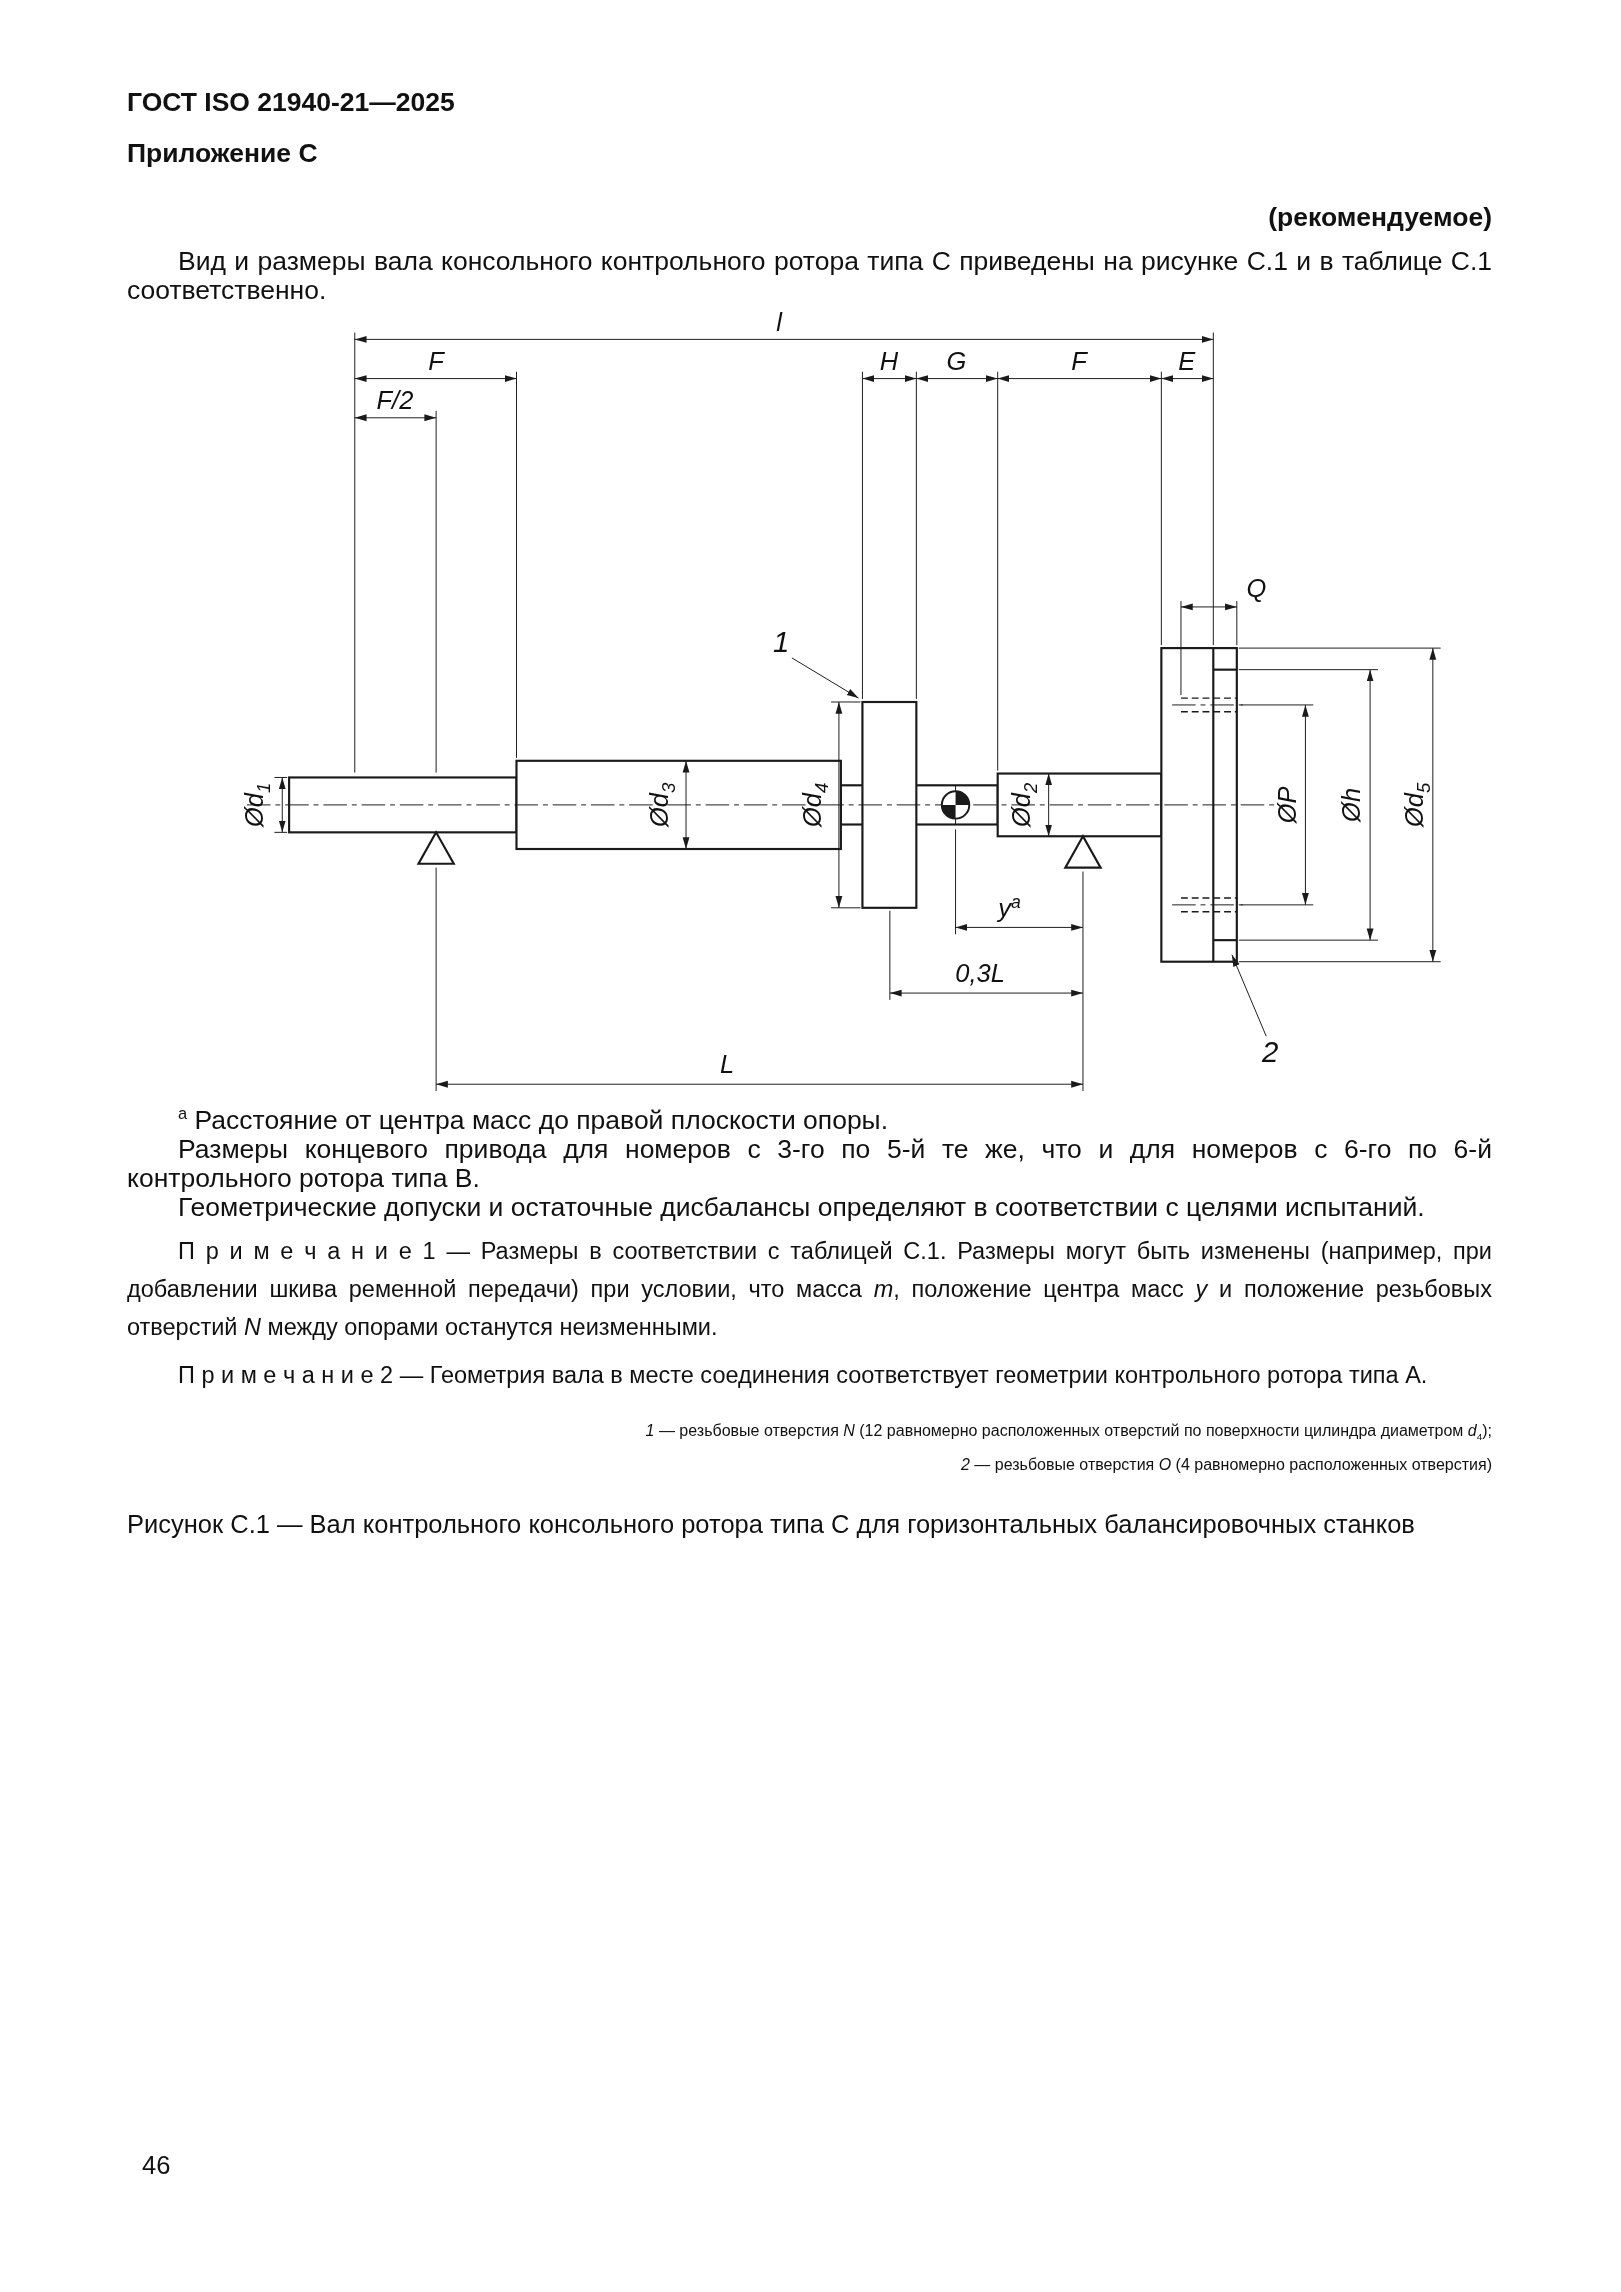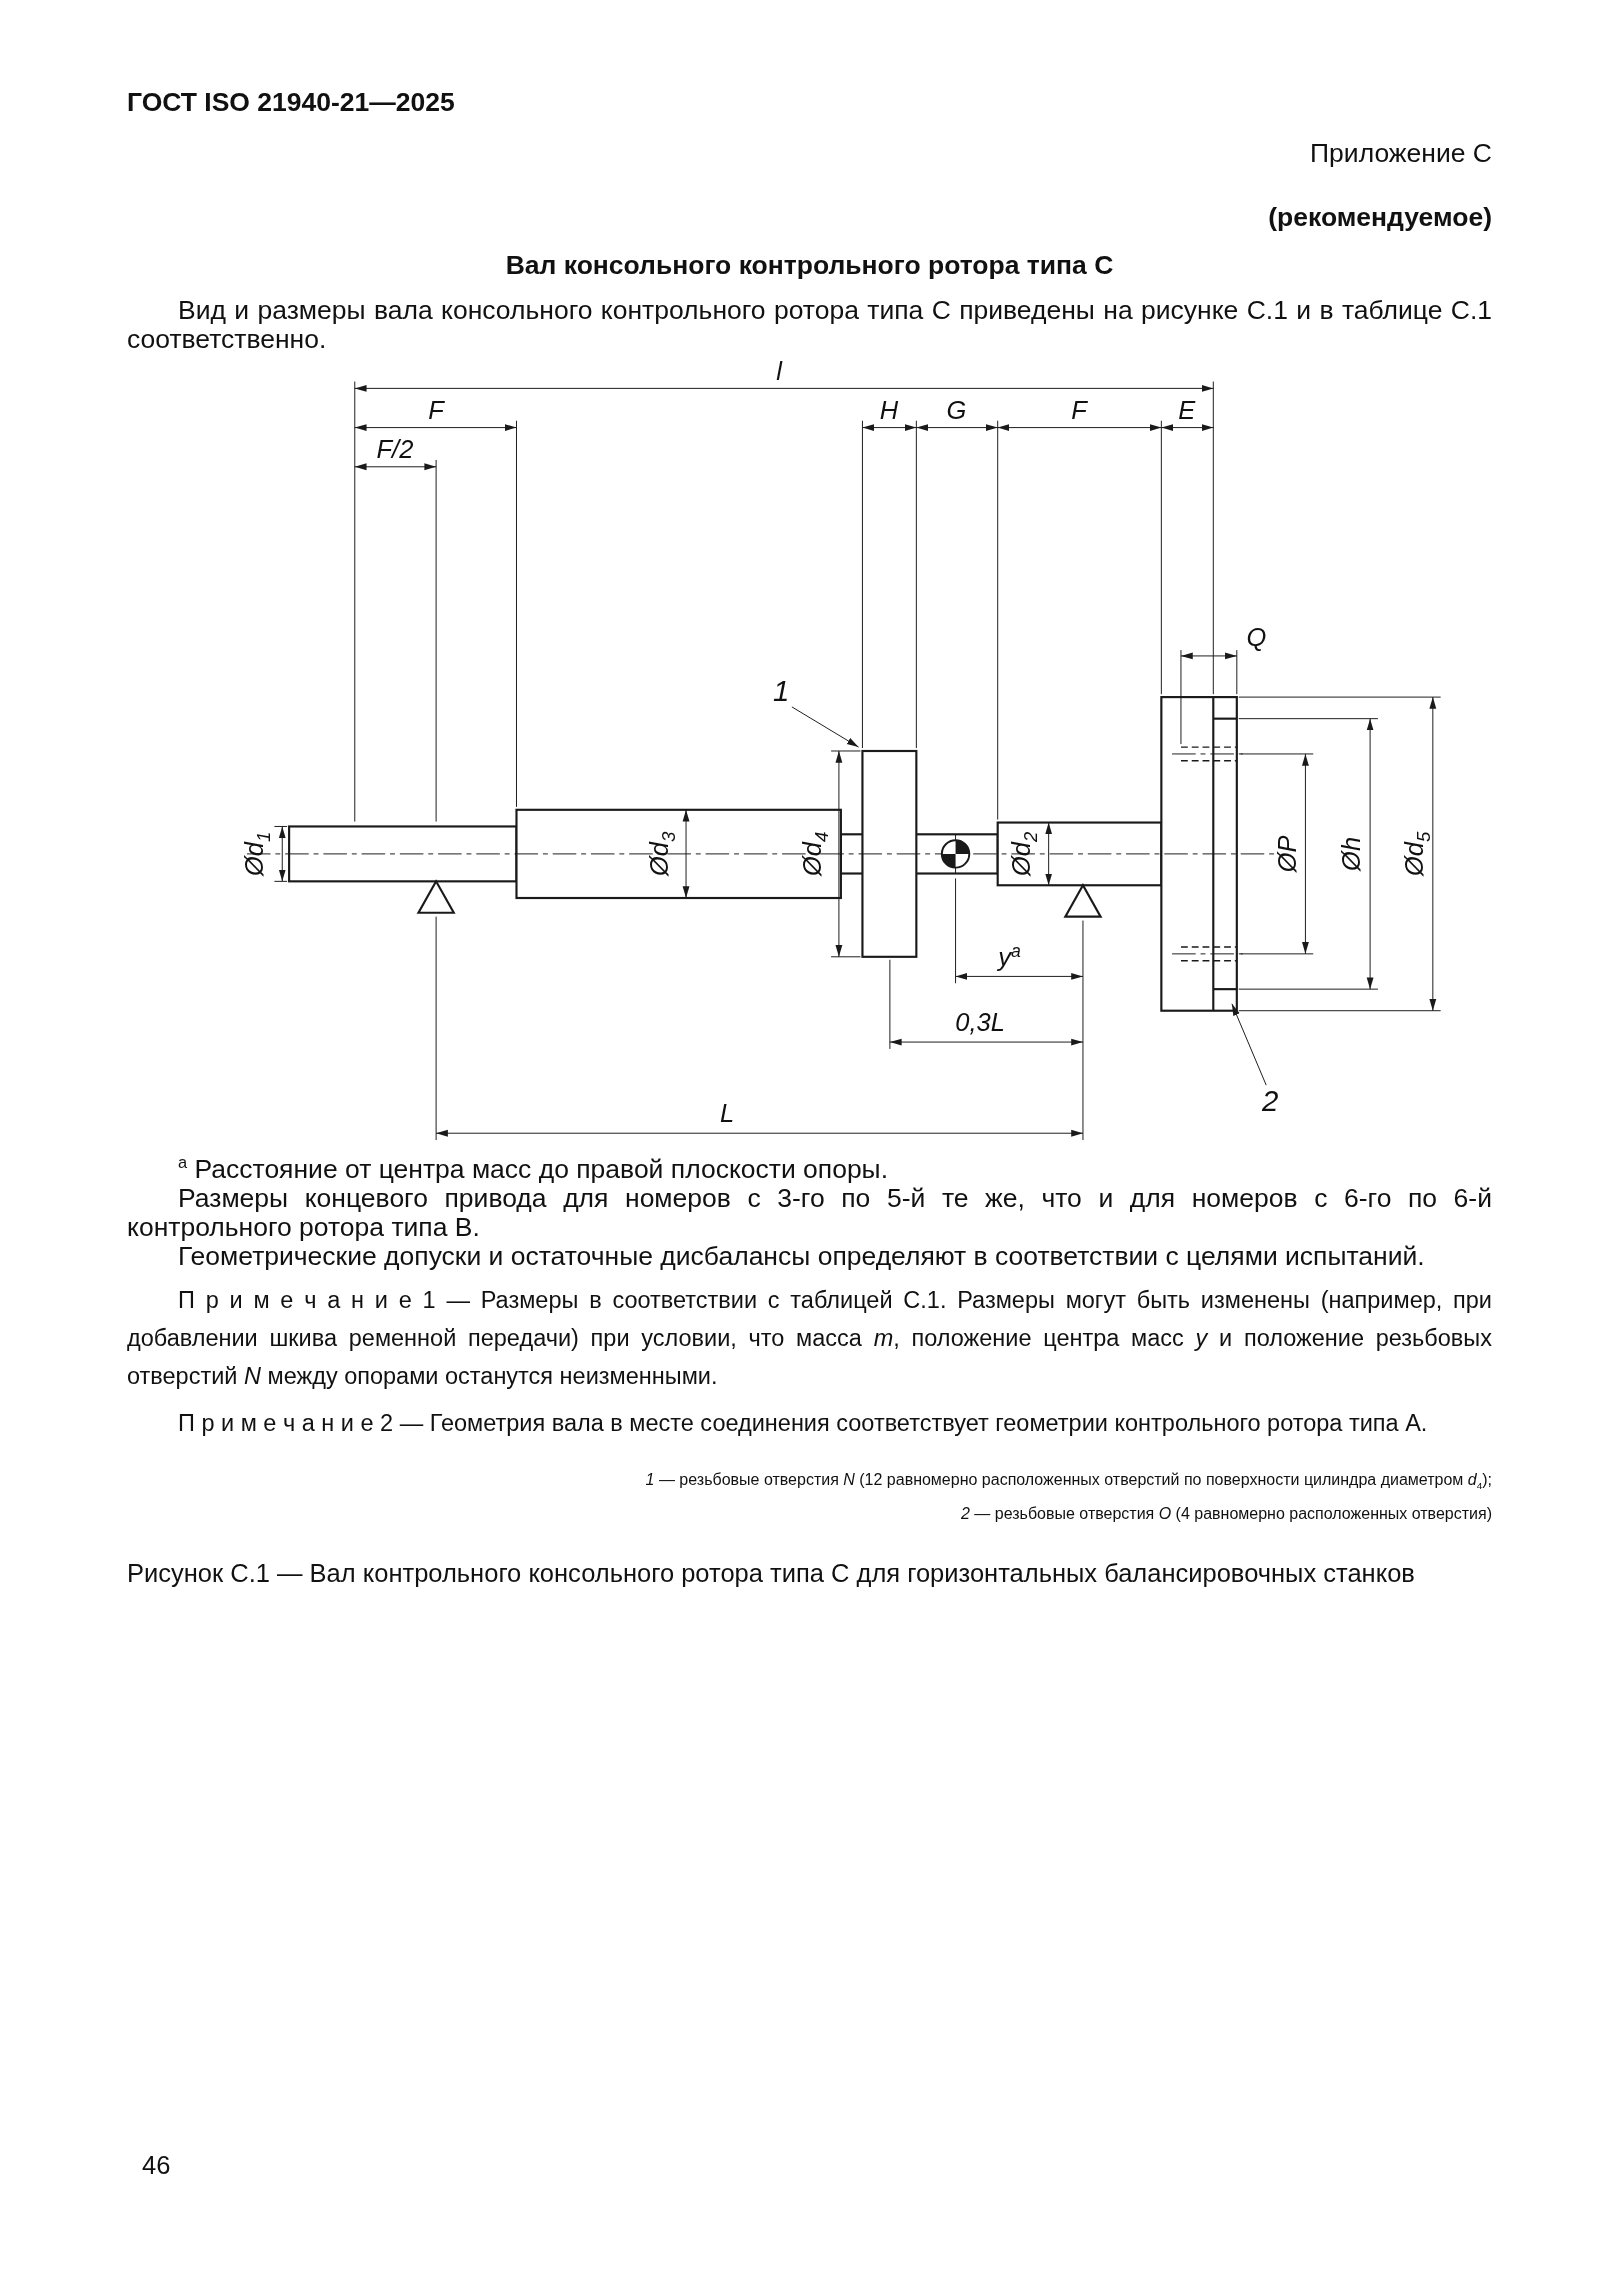--- a/index.html
+++ b/index.html
@@ -6,21 +6,21 @@
   .page{
     position:relative;
     width:1621px;height:2293px;
     background:#fff;
     box-sizing:border-box;
     padding:88px 129px 0 127px;
     font-family:"Liberation Sans",sans-serif;
     font-size:26.5px;line-height:29px;color:#111;
   }
   .doc-header{font-weight:bold;font-size:26.5px;}
-  .app-title{font-weight:normal;text-align:right;margin-top:21.6px;}
+  .app-title{font-weight:bold;text-align:left;margin-top:21.6px;}
   .app-kind{font-weight:bold;text-align:right;margin-top:35px;}
   .sec-title{font-weight:bold;text-align:center;margin-top:19.6px;}
   p{margin:0;}
   .body-p{text-align:justify;text-indent:51px;}
   .intro{margin-top:15.7px;}
   .figure{margin:0 -129px 0 -127px;}
   .figure-svg{display:block;}
   .note{font-size:23.5px;line-height:38px;text-align:justify;text-indent:51px;margin-top:9.8px;}
   .it{font-style:italic;}
   sup{font-size:0.62em;}
@@ -42,21 +42,20 @@
 </style>
 </head>
 <body>
 
 <div class="page">
 
   <div class="doc-header">ГОСТ ISO 21940-21—2025</div>
 
   <div class="app-title">Приложение С</div>
   <div class="app-kind">(рекомендуемое)</div>
-  <div class="sec-title">Вал консольного контрольного ротора типа С</div>
 
   <p class="body-p intro">Вид и размеры вала консольного контрольного ротора типа С приведены на рисунке С.1 и в таблице С.1 соответственно.</p>
 
   <div class="figure">
     <svg class="figure-svg" width="1621" height="794" viewBox="0 10 1654 810" xmlns="http://www.w3.org/2000/svg" style="font-size:27px">
       <defs>
         <marker id="arr" markerWidth="13" markerHeight="9" refX="12" refY="4.5" orient="auto-start-reverse" markerUnits="userSpaceOnUse">
           <path d="M0,1 L12,4.5 L0,8 Z" fill="#1a1a1a"></path>
         </marker>
       </defs>

